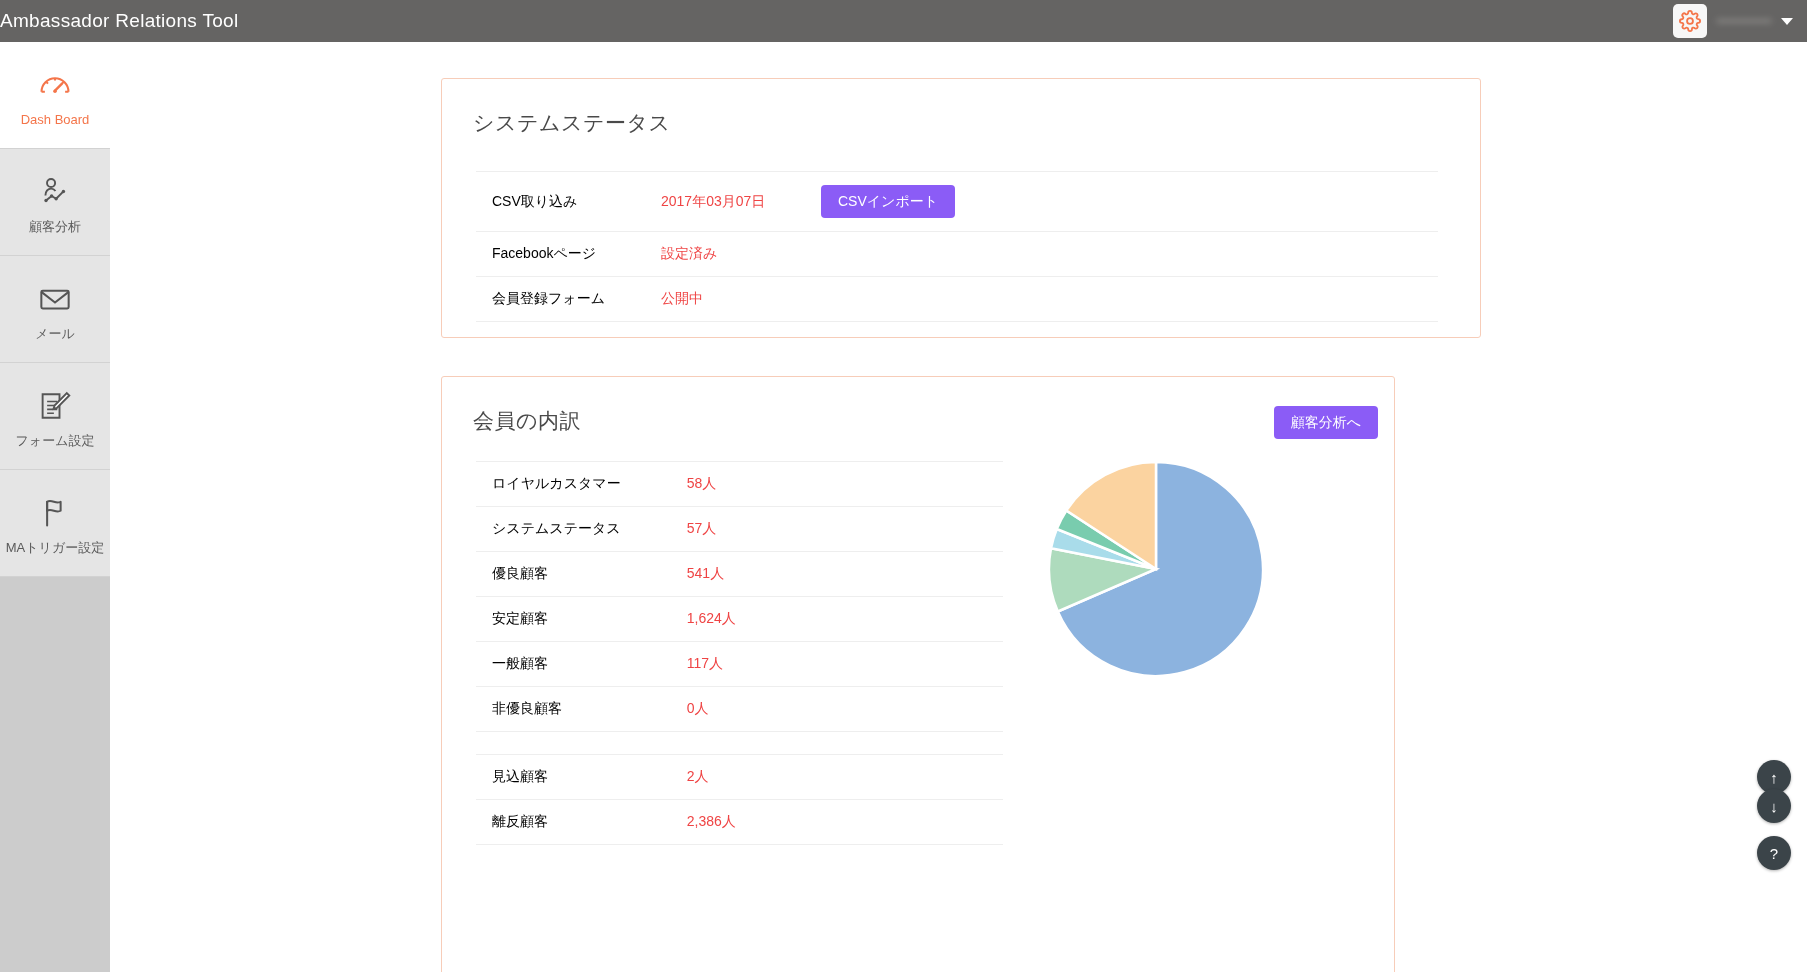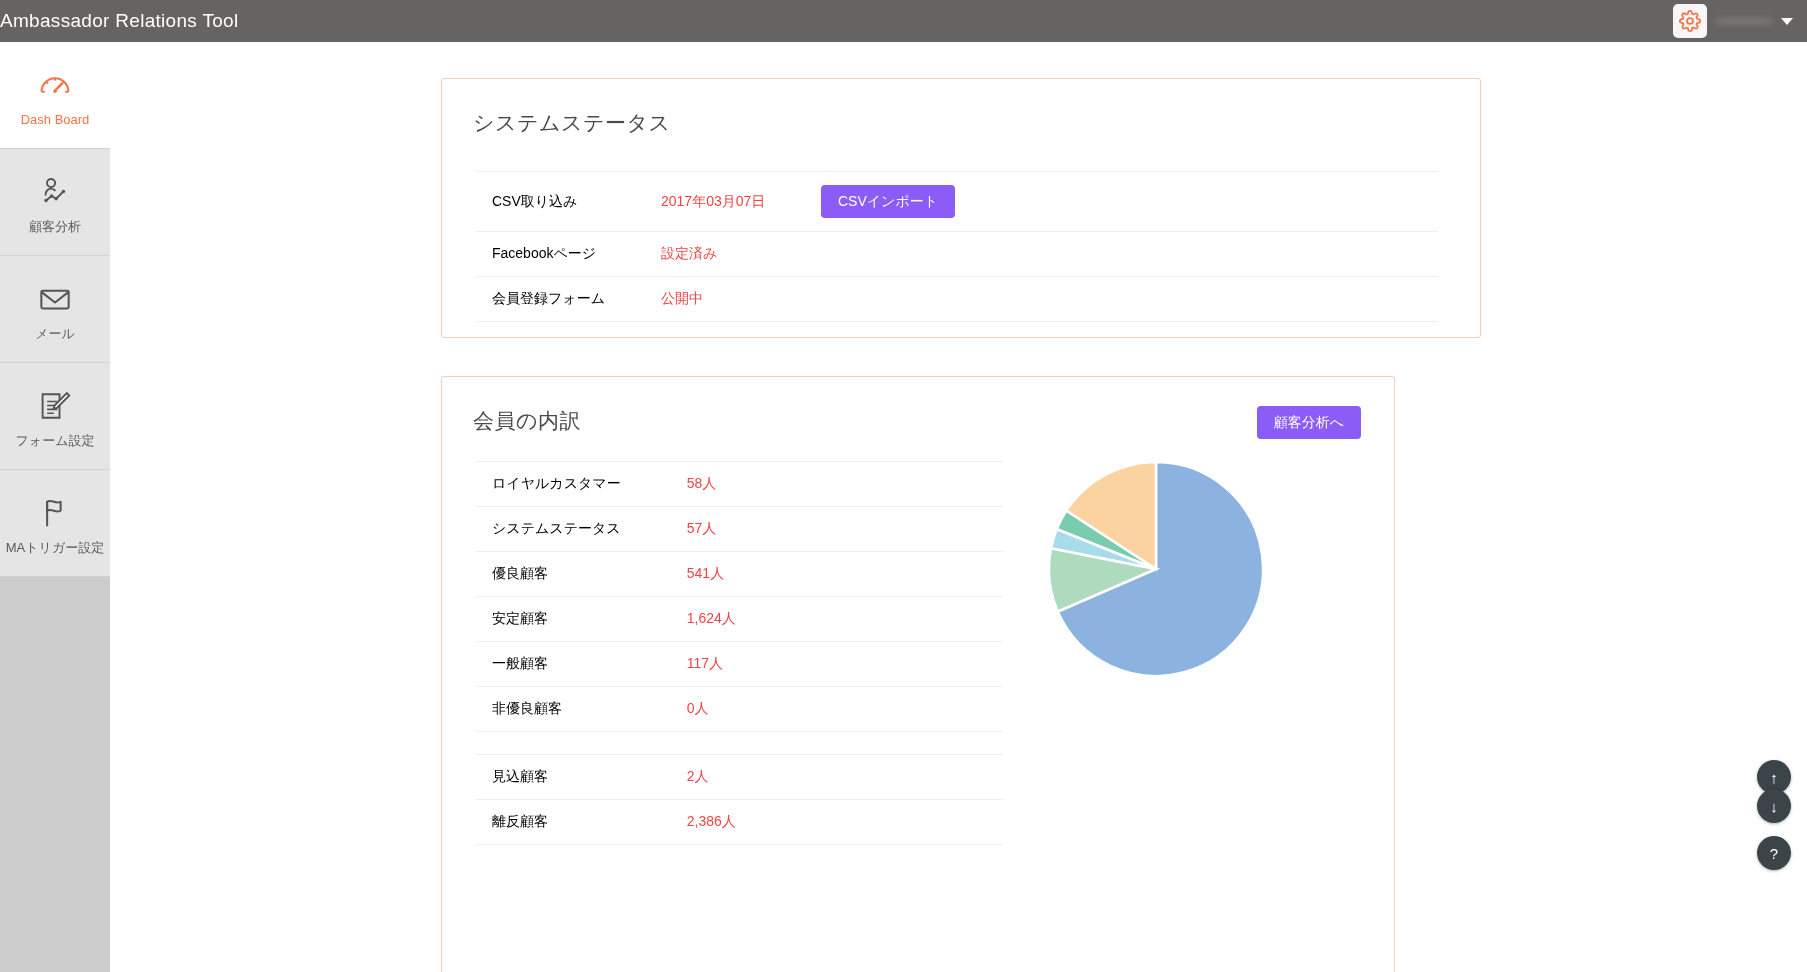--- a/index.html
+++ b/index.html
@@ -131,21 +131,21 @@
   }
 
   #members-table { margin: 26px 0 0 34px; width: 527px; }
   #members-table tr { border-top: 1px solid #eeeeee; }
   #members-table tr:last-child { border-bottom: 1px solid #eeeeee; }
   #members-table td { padding: 13px 0; vertical-align: middle; font-size: 14px; }
   #members-table td.key { width: 200px; }
   #members-table td.val { width: 300px; }
   tr.spacer td { height: 22px; padding: 11px 0 !important; }
 
-  .analysis-btn-wrap { position: absolute; right: 33px; top: 29px; }
+  .analysis-btn-wrap { position: absolute; right: 16px; top: 29px; }
 
   
   .pie-wrap {
     position: absolute;
     left: 606px; top: 84px;
     width: 216px; height: 216px;
   }
   .pie-wrap svg { display: block; }
 
   

